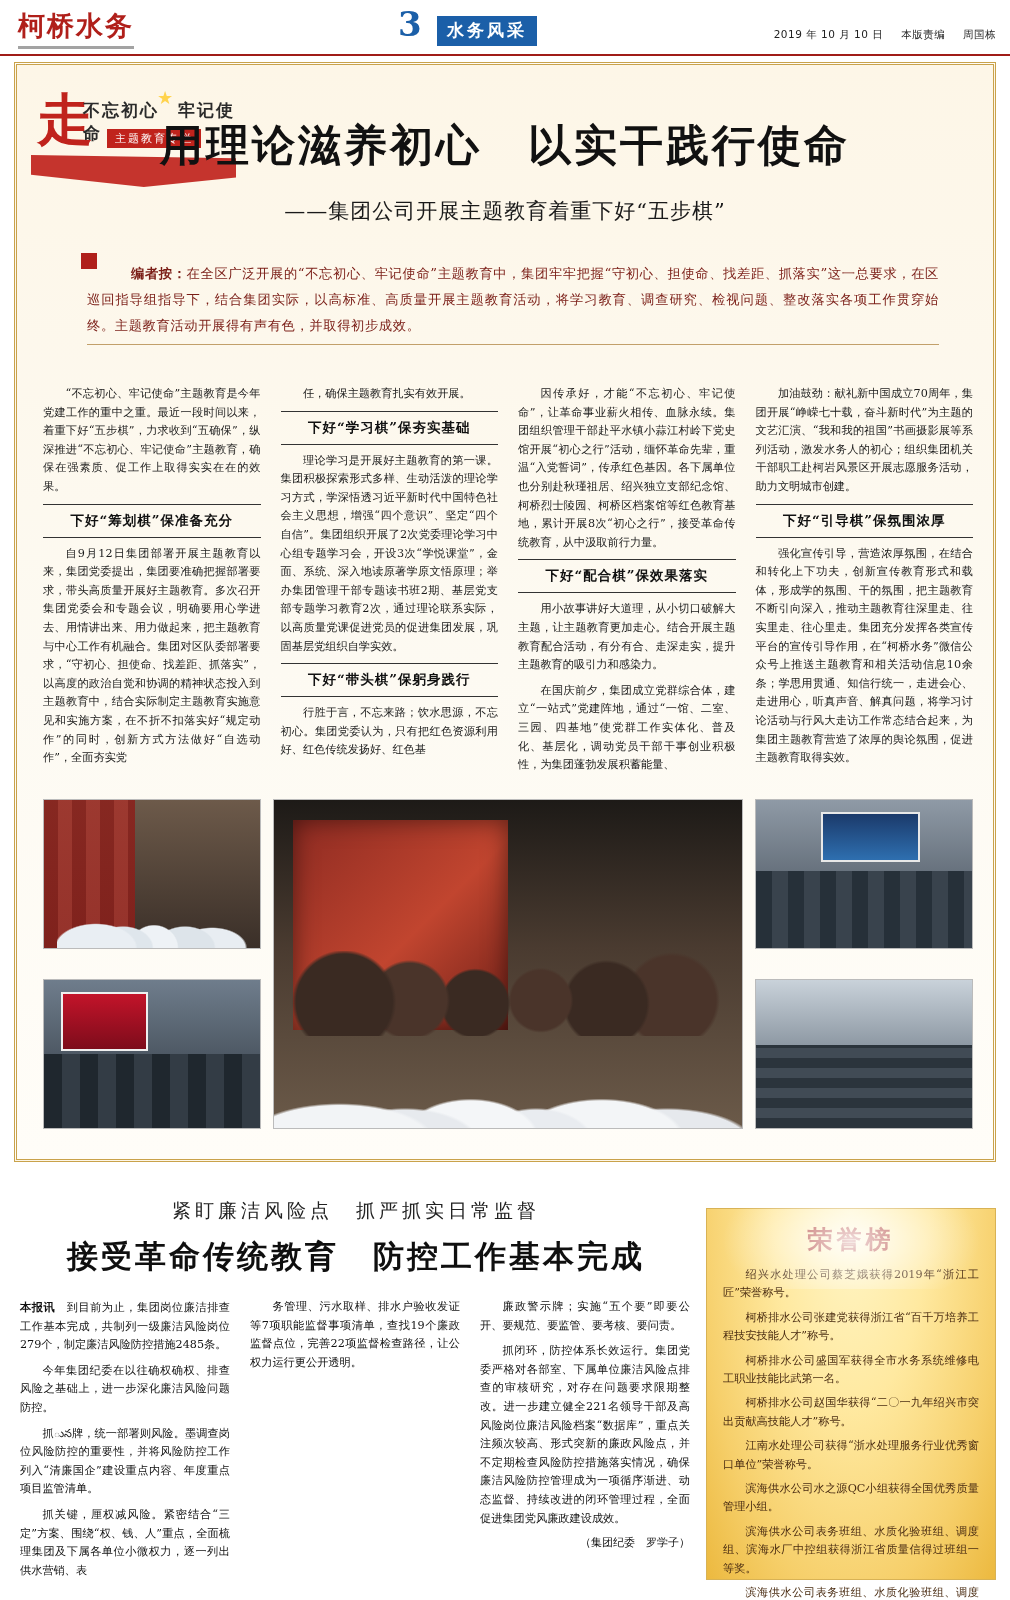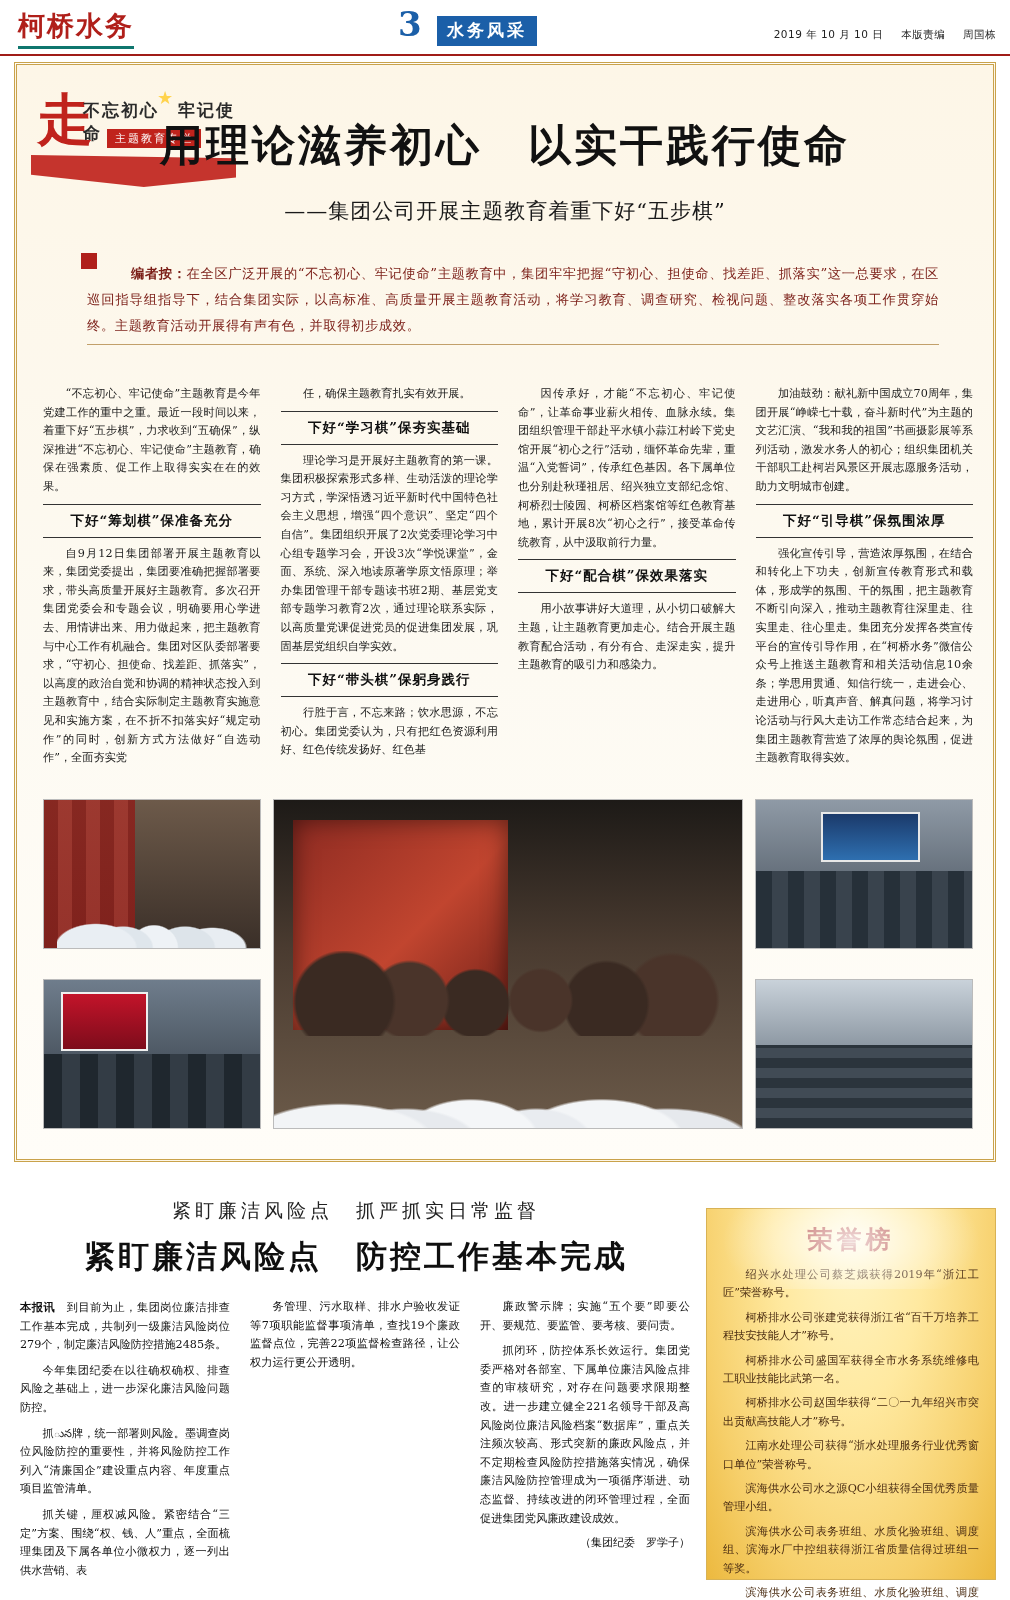--- a/index.html
+++ b/index.html
@@ -17,21 +17,21 @@
   
   .masthead {
     position: absolute; left: 0; top: 0; width: 1010px; height: 56px;
     border-bottom: 2px solid #a01c18;
   }
   .brand {
     position: absolute; left: 18px; top: 8px;
     font-family: "DejaVu Serif", "Liberation Serif", serif;
     font-weight: bold; font-size: 27px; color: #b01f1a;
     letter-spacing: 2px;
-    border-bottom: 3px solid #0f766e;
+    border-bottom: 3px solid #a3a3a3;
     padding-bottom: 2px;
   }
   .pagenum {
     position: absolute; left: 398px; top: 4px;
     font-family: "DejaVu Serif", serif;
     font-size: 34px; font-weight: bold; color: #1b5fa8;
   }
   .sectionbadge {
     position: absolute; left: 437px; top: 16px;
     background: #1b5fa8; color: #fff; font-weight: bold;
@@ -276,20 +276,21 @@
           <p>任，确保主题教育扎实有效开展。</p>
           <div class="subtitle boxed">下好“学习棋”保夯实基础</div>
           <p>理论学习是开展好主题教育的第一课。集团积极探索形式多样、生动活泼的理论学习方式，学深悟透习近平新时代中国特色社会主义思想，增强“四个意识”、坚定“四个自信”。集团组织开展了2次党委理论学习中心组专题学习会，开设3次“学悦课堂”，金面、系统、深入地读原著学原文悟原理；举办集团管理干部专题读书班2期、基层党支部专题学习教育2次，通过理论联系实际，以高质量党课促进党员的促进集团发展，巩固基层党组织自学实效。</p>
           <div class="subtitle boxed">下好“带头棋”保躬身践行</div>
           <p>行胜于言，不忘来路；饮水思源，不忘初心。集团党委认为，只有把红色资源利用好、红色传统发扬好、红色基</p>
         </div>
         <div class="col">
           <p>因传承好，才能“不忘初心、牢记使命”，让革命事业薪火相传、血脉永续。集团组织管理干部赴平水镇小蒜江村岭下党史馆开展“初心之行”活动，缅怀革命先辈，重温“入党誓词”，传承红色基因。各下属单位也分别赴秋瑾祖居、绍兴独立支部纪念馆、柯桥烈士陵园、柯桥区档案馆等红色教育基地，累计开展8次“初心之行”，接受革命传统教育，从中汲取前行力量。</p>
           <div class="subtitle boxed">下好“配合棋”保效果落实</div>
           <p>用小故事讲好大道理，从小切口破解大主题，让主题教育更加走心。结合开展主题教育配合活动，有分有合、走深走实，提升主题教育的吸引力和感染力。</p>
+          <p>在国庆前夕，集团成立党群综合体，建立“一站式”党建阵地，通过“一馆、二室、三园、四基地”使党群工作实体化、普及化、基层化，调动党员干部干事创业积极性，为集团蓬勃发展积蓄能量、</p>
         </div>
         <div class="col">
           <p>加油鼓劲：献礼新中国成立70周年，集团开展“峥嵘七十载，奋斗新时代”为主题的文艺汇演、“我和我的祖国”书画摄影展等系列活动，激发水务人的初心；组织集团机关干部职工赴柯岩风景区开展志愿服务活动，助力文明城市创建。</p>
           <div class="subtitle boxed">下好“引导棋”保氛围浓厚</div>
           <p>强化宣传引导，营造浓厚氛围，在结合和转化上下功夫，创新宣传教育形式和载体，形成学的氛围、干的氛围，把主题教育不断引向深入，推动主题教育往深里走、往实里走、往心里走。集团充分发挥各类宣传平台的宣传引导作用，在“柯桥水务”微信公众号上推送主题教育和相关活动信息10余条；学思用贯通、知信行统一，走进会心、走进用心，听真声音、解真问题，将学习讨论活动与行风大走访工作常态结合起来，为集团主题教育营造了浓厚的舆论氛围，促进主题教育取得实效。</p>
         </div>
       </div>
 
     <div class="photos">
 
@@ -332,21 +333,21 @@
           <div class="tables"></div>
         </div>
 
       </div>
     </div>
   </div>
 
   <div class="bottom">
     <div class="bottom-left">
       <div class="kicker">紧盯廉洁风险点　抓严抓实日常监督</div>
-      <div class="btitle">紧盯廉洁风险点　防控工作基本完成</div>
+      <div class="btitle">接受革命传统教育　防控工作基本完成</div>
       <div class="bcols" id="bottom-cols">
           <div class="bcol">
             <p class="nind"><span class="lead">本报讯</span><span>　到目前为止，集团岗位廉洁排查工作基本完成，共制列一级廉洁风险岗位279个，制定廉洁风险防控措施2485条。</span></p>
             <p>今年集团纪委在以往确权确权、排查风险之基础上，进一步深化廉洁风险问题防控。</p>
             <p>抓ున牌，统一部署则风险。墨调查岗位风险防控的重要性，并将风险防控工作列入“清廉国企”建设重点内容、年度重点项目监管清单。</p>
             <p>抓关键，厘权减风险。紧密结合“三定”方案、围绕“权、钱、人”重点，全面梳理集团及下属各单位小微权力，逐一列出供水营销、表</p>
           </div>
           <div class="bcol">
             <p>务管理、污水取样、排水户验收发证等7项职能监督事项清单，查找19个廉政监督点位，完善22项监督检查路径，让公权力运行更公开透明。</p>
           </div>

